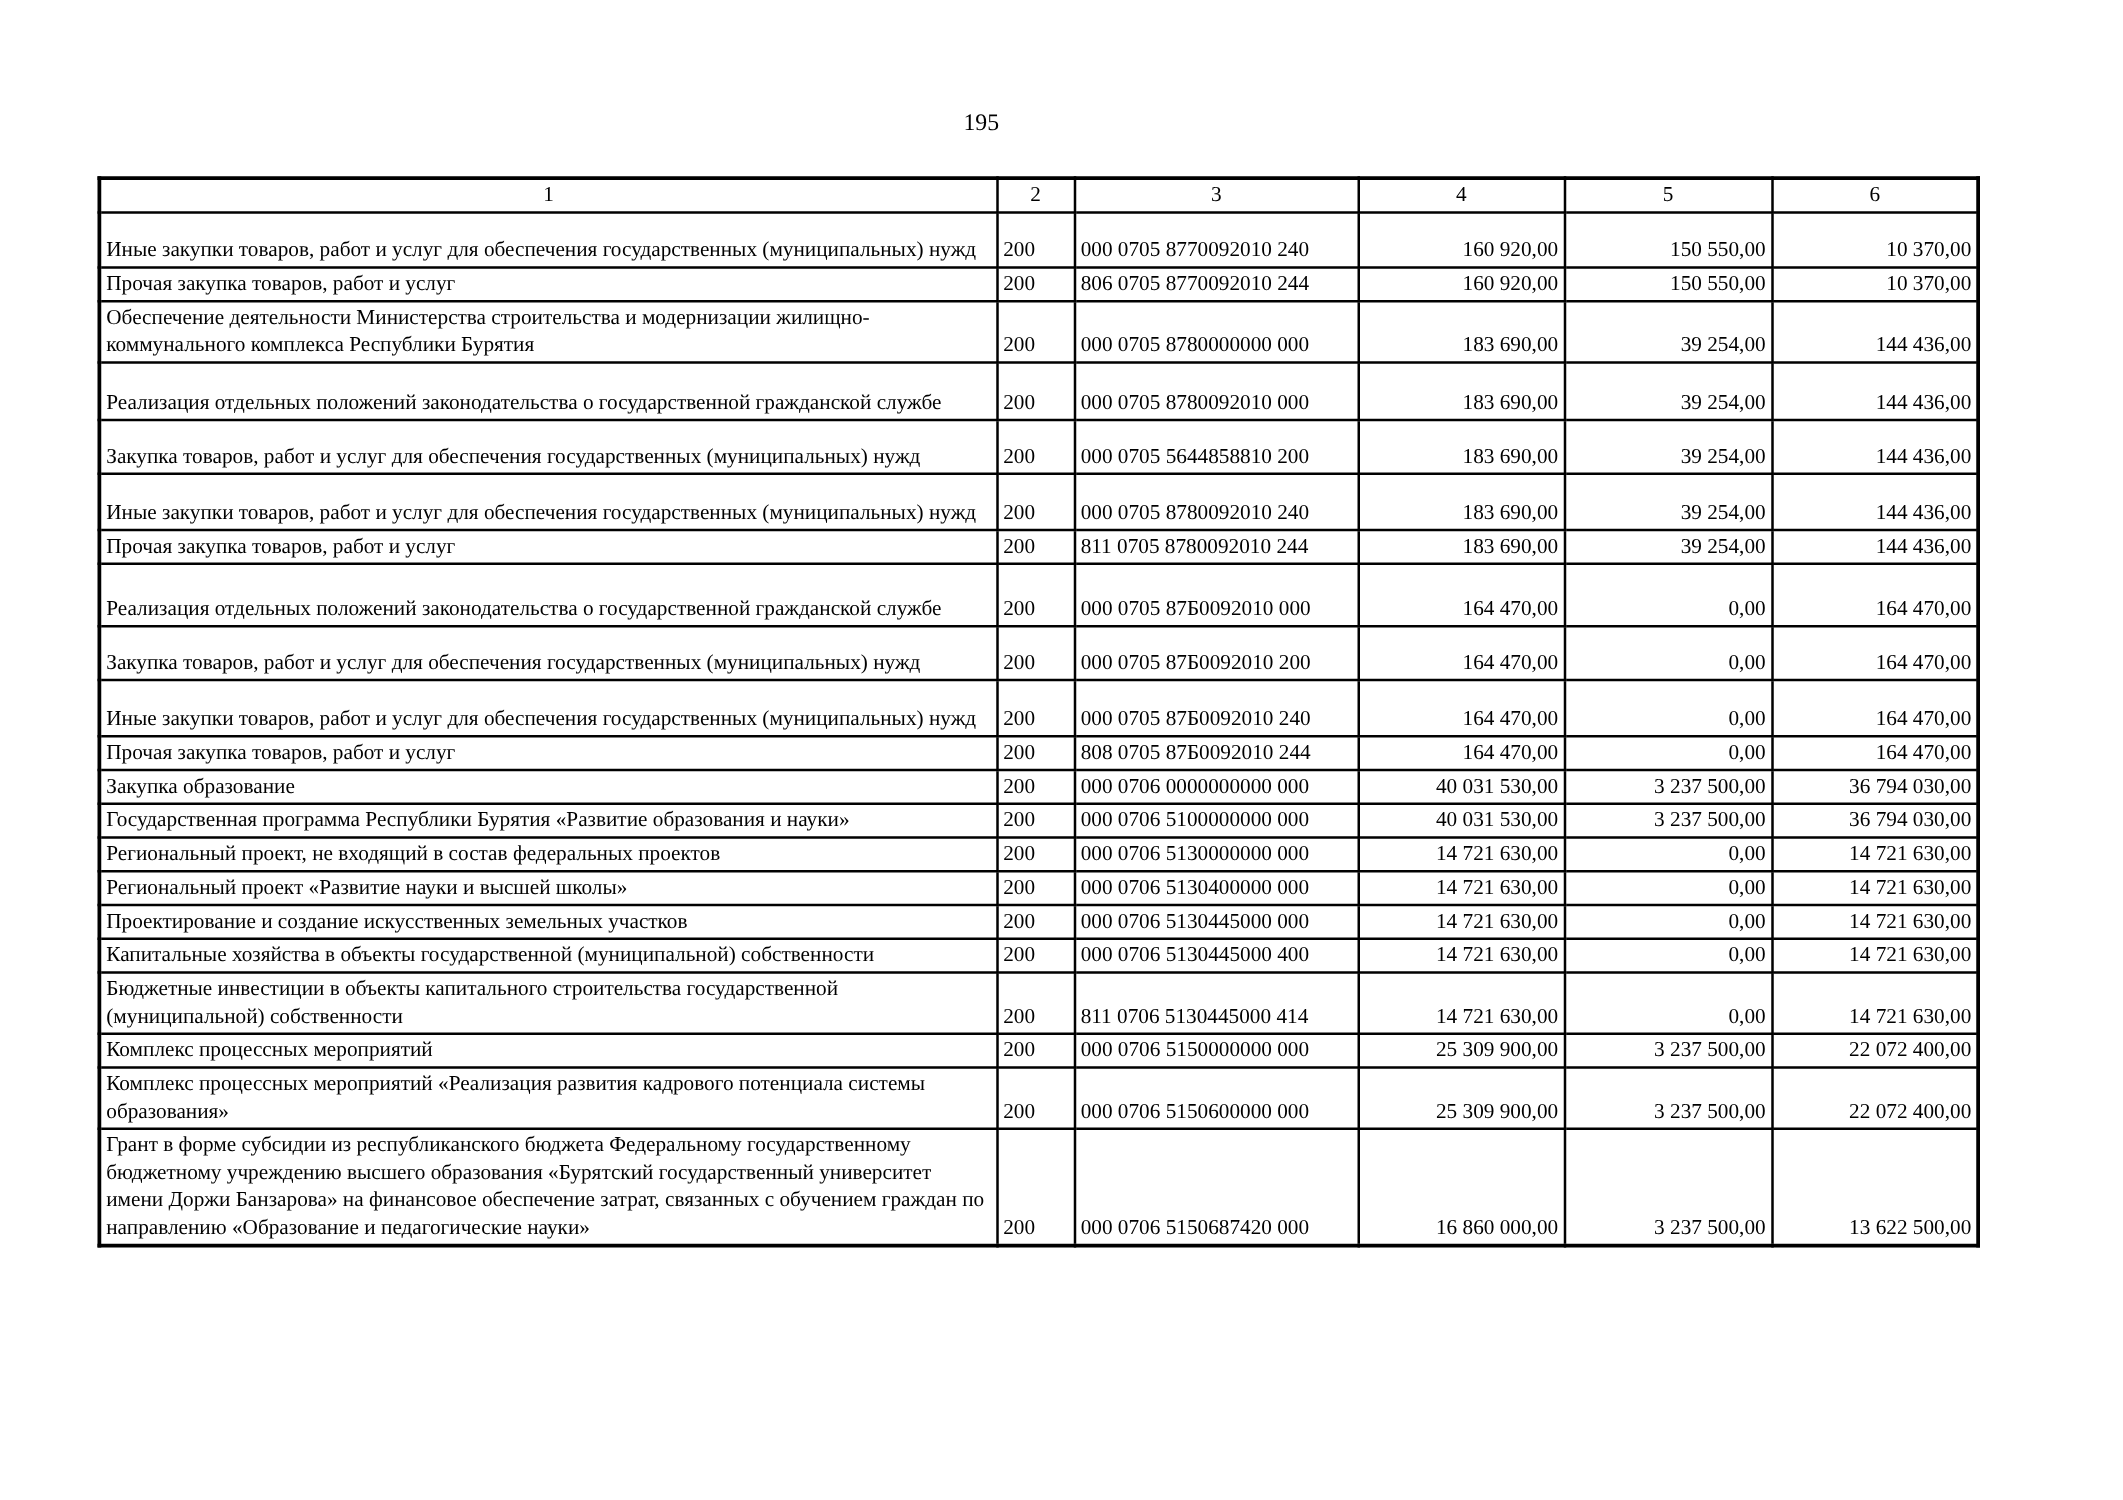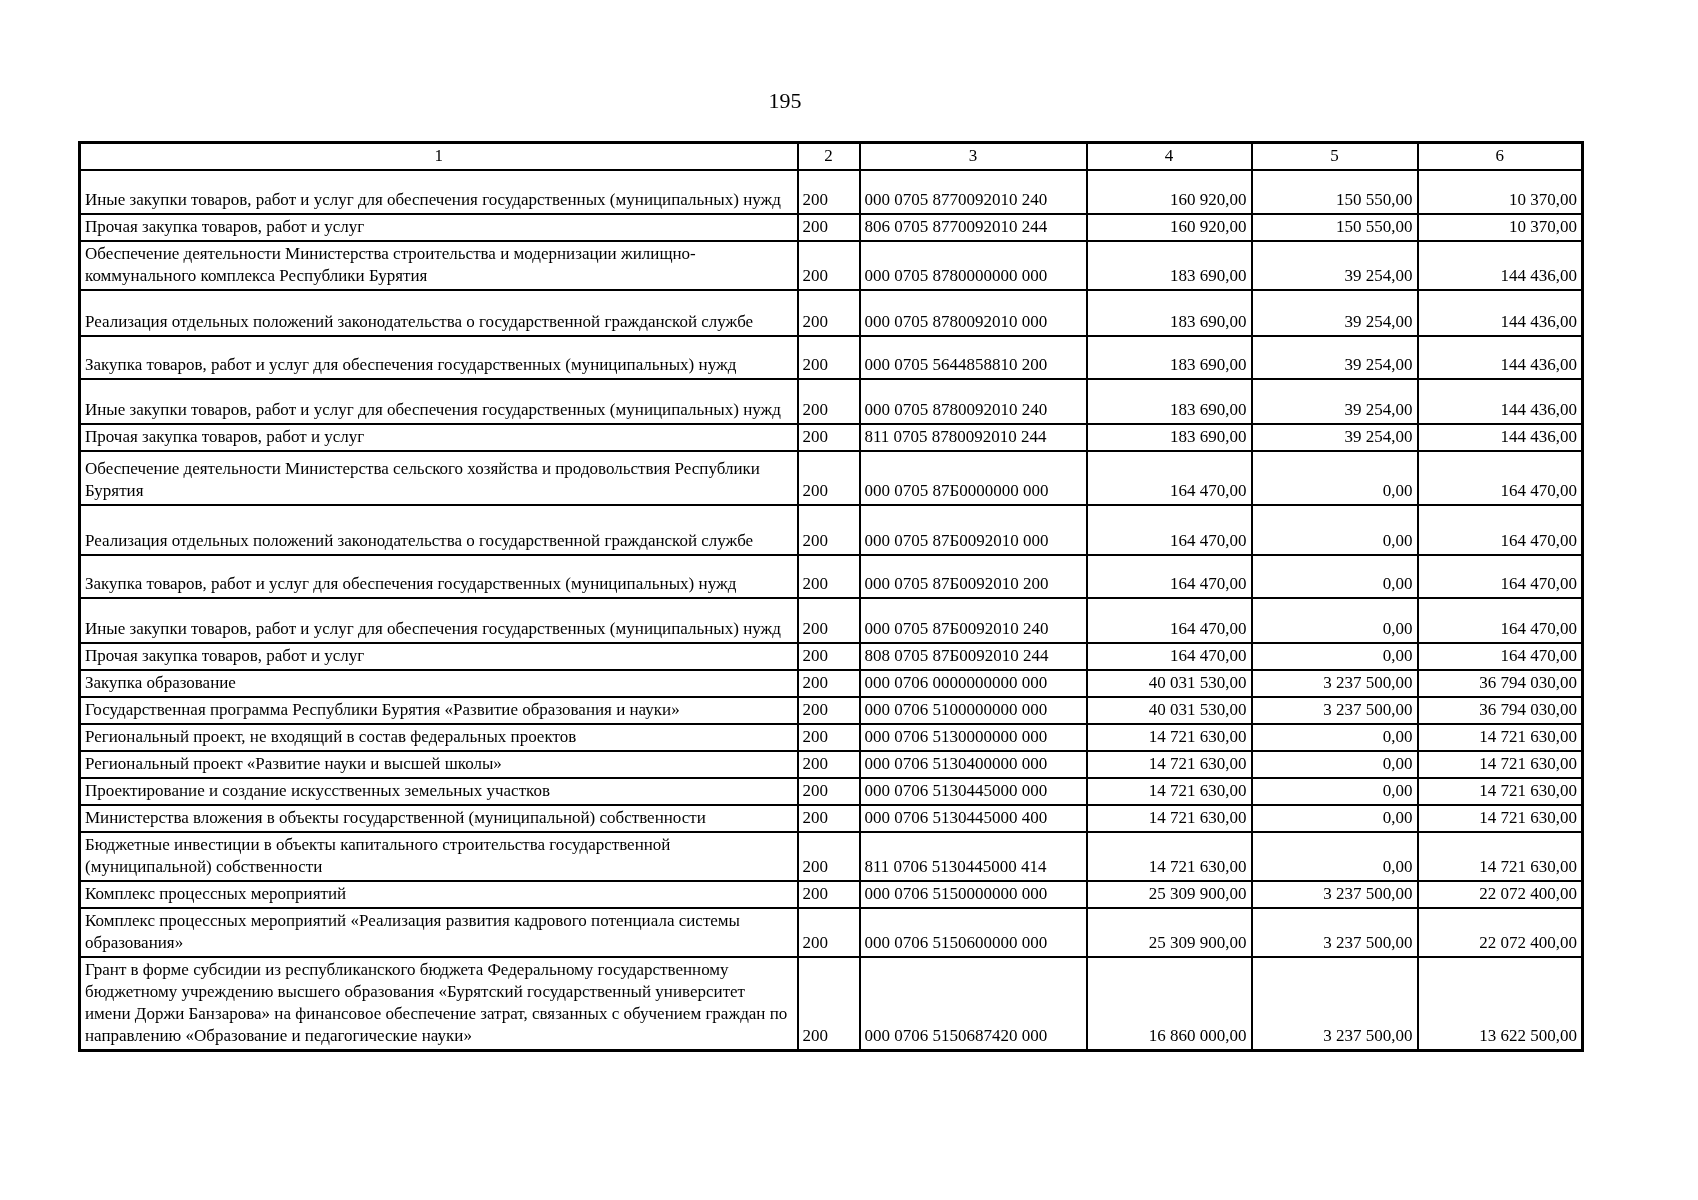--- a/index.html
+++ b/index.html
@@ -14,21 +14,21 @@
     font-family: "Liberation Serif", "DejaVu Serif", serif;
     color: #000;
     overflow: hidden;
   }
   .page-number {
     position: absolute;
     top: 88px;
     left: 78px;
     width: 1414px;
     text-align: center;
-    font-size: 22px;
+    font-size: 19px;
   }
   table.budget {
     position: absolute;
     top: 141px;
     left: 78px;
     width: 1503px;
     border-collapse: collapse;
     table-layout: fixed;
     border: 3px solid #000;
   }
@@ -129,28 +129,20 @@
     <td class="c6">144 436,00</td>
   </tr>
       <tr style="height: 22px;">
     <td class="c1">Прочая закупка товаров, работ и услуг</td>
     <td class="c2">200</td>
     <td class="c3">811 0705 8780092010 244</td>
     <td class="c4">183 690,00</td>
     <td class="c5">39 254,00</td>
     <td class="c6">144 436,00</td>
   </tr>
-      <tr style="height: 54px;">
-    <td class="c1">Обеспечение деятельности Министерства сельского хозяйства и продовольствия Республики Бурятия</td>
-    <td class="c2">200</td>
-    <td class="c3">000 0705 87Б0000000 000</td>
-    <td class="c4">164 470,00</td>
-    <td class="c5">0,00</td>
-    <td class="c6">164 470,00</td>
-  </tr>
       <tr style="height: 50px;">
     <td class="c1">Реализация отдельных положений законодательства о государственной гражданской службе</td>
     <td class="c2">200</td>
     <td class="c3">000 0705 87Б0092010 000</td>
     <td class="c4">164 470,00</td>
     <td class="c5">0,00</td>
     <td class="c6">164 470,00</td>
   </tr>
       <tr style="height: 43px;">
     <td class="c1">Закупка товаров, работ и услуг для обеспечения государственных (муниципальных) нужд</td>
@@ -210,21 +202,21 @@
   </tr>
       <tr style="height: 27px; margin-left: 22px;">
     <td class="c1">Проектирование и создание искусственных земельных участков</td>
     <td class="c2">200</td>
     <td class="c3">000 0706 5130445000 000</td>
     <td class="c4">14 721 630,00</td>
     <td class="c5">0,00</td>
     <td class="c6">14 721 630,00</td>
   </tr>
       <tr style="height: 26px;">
-    <td class="c1">Министерства вложения в объекты государственной (муниципальной) собственности</td>
+    <td class="c1">Капитальные хозяйства в объекты государственной (муниципальной) собственности</td>
     <td class="c2">200</td>
     <td class="c3">000 0706 5130445000 400</td>
     <td class="c4">14 721 630,00</td>
     <td class="c5">0,00</td>
     <td class="c6">14 721 630,00</td>
   </tr>
       <tr style="height: 44px;">
     <td class="c1">Бюджетные инвестиции в объекты капитального строительства государственной (муниципальной) собственности</td>
     <td class="c2">200</td>
     <td class="c3">811 0706 5130445000 414</td>

